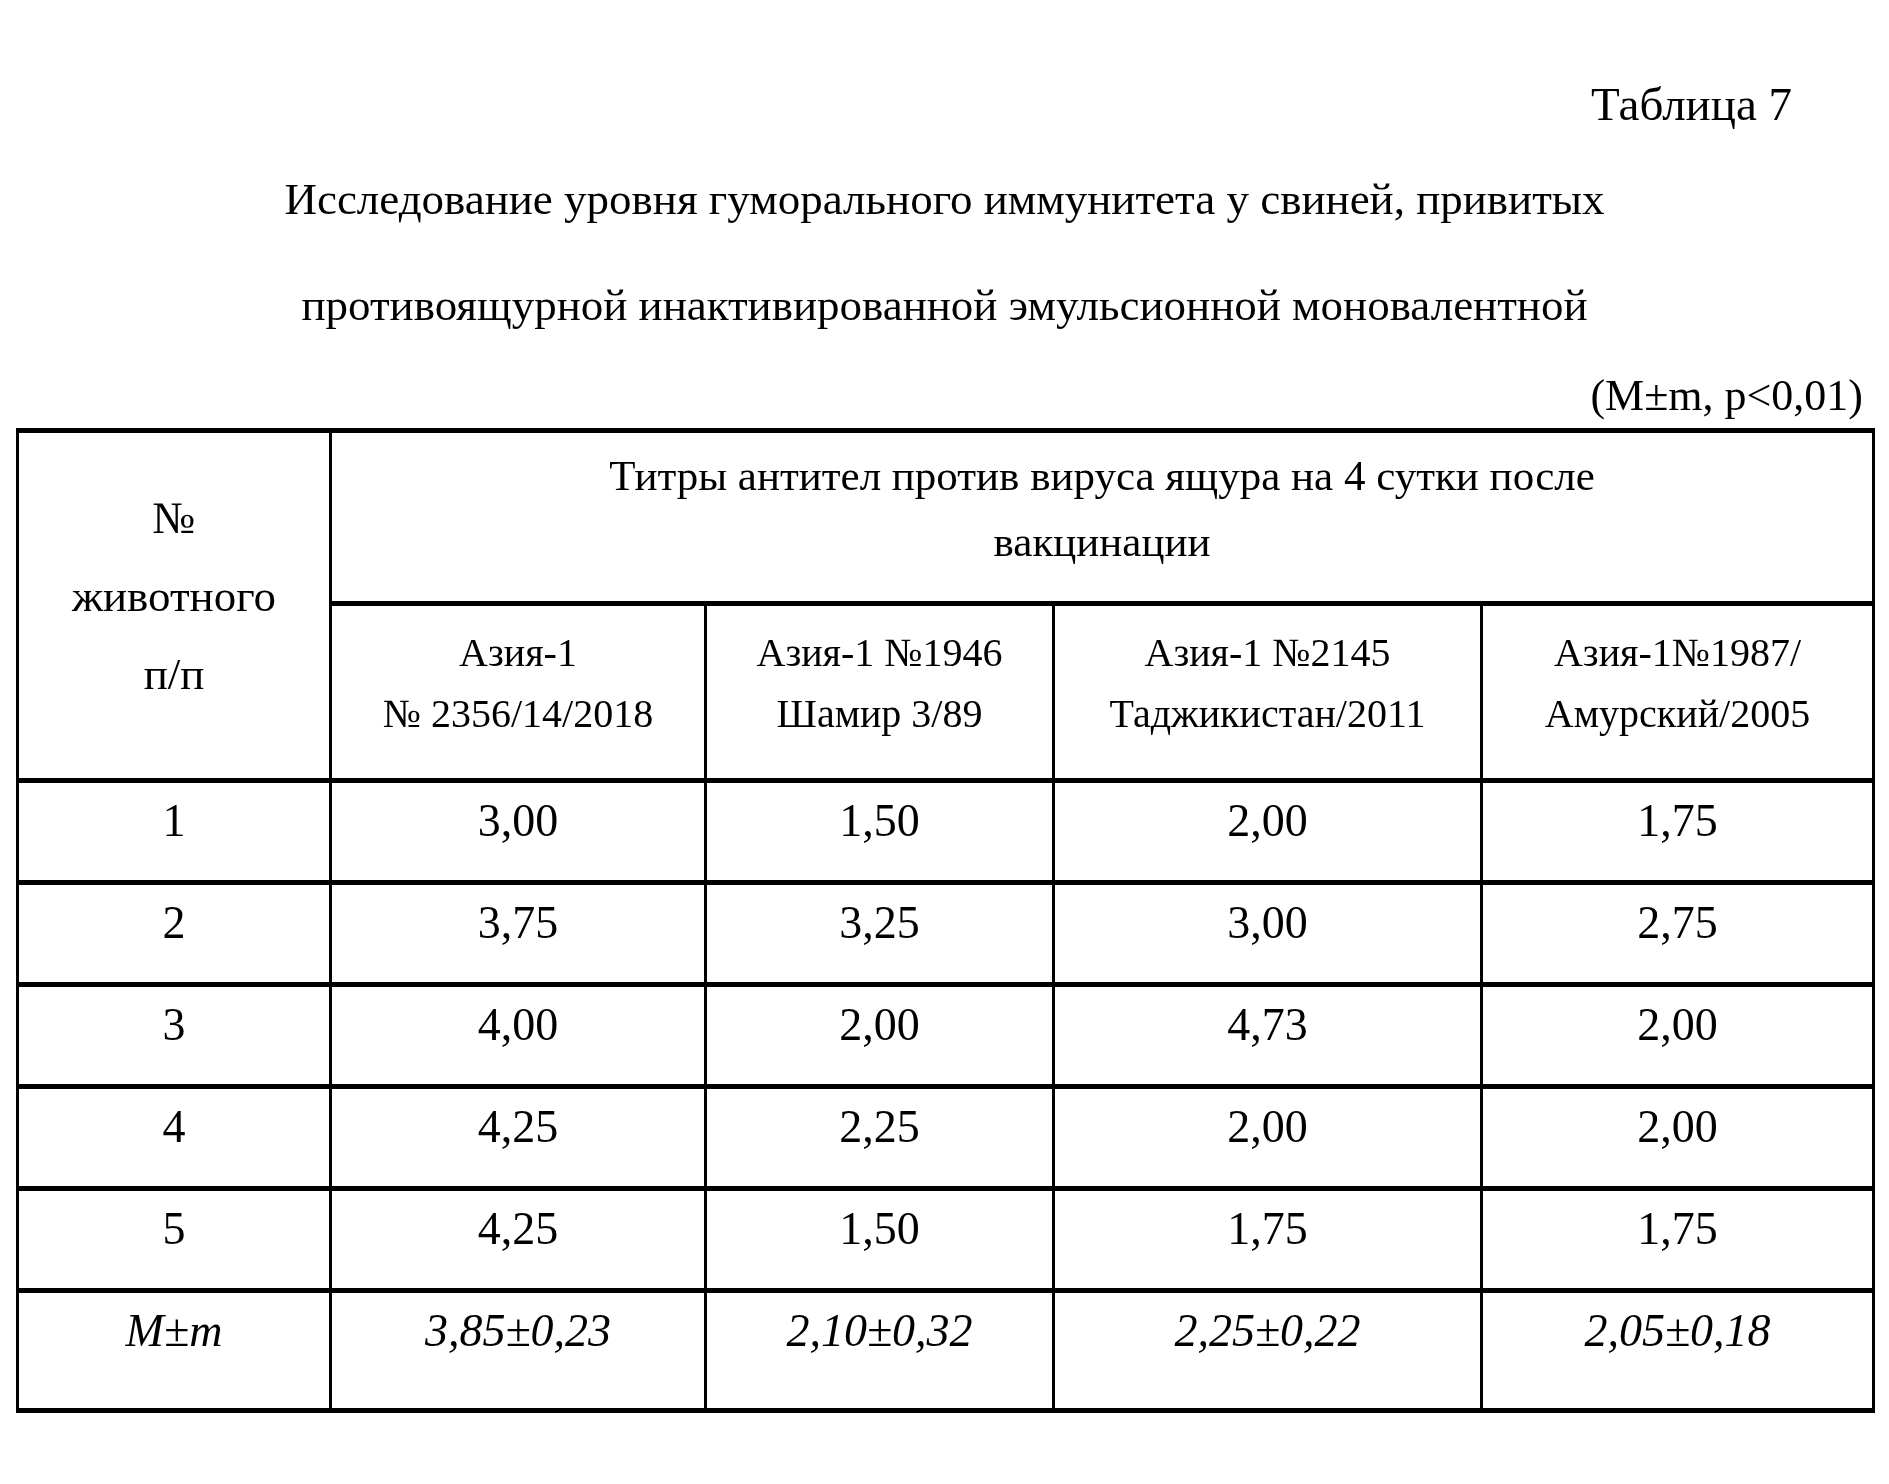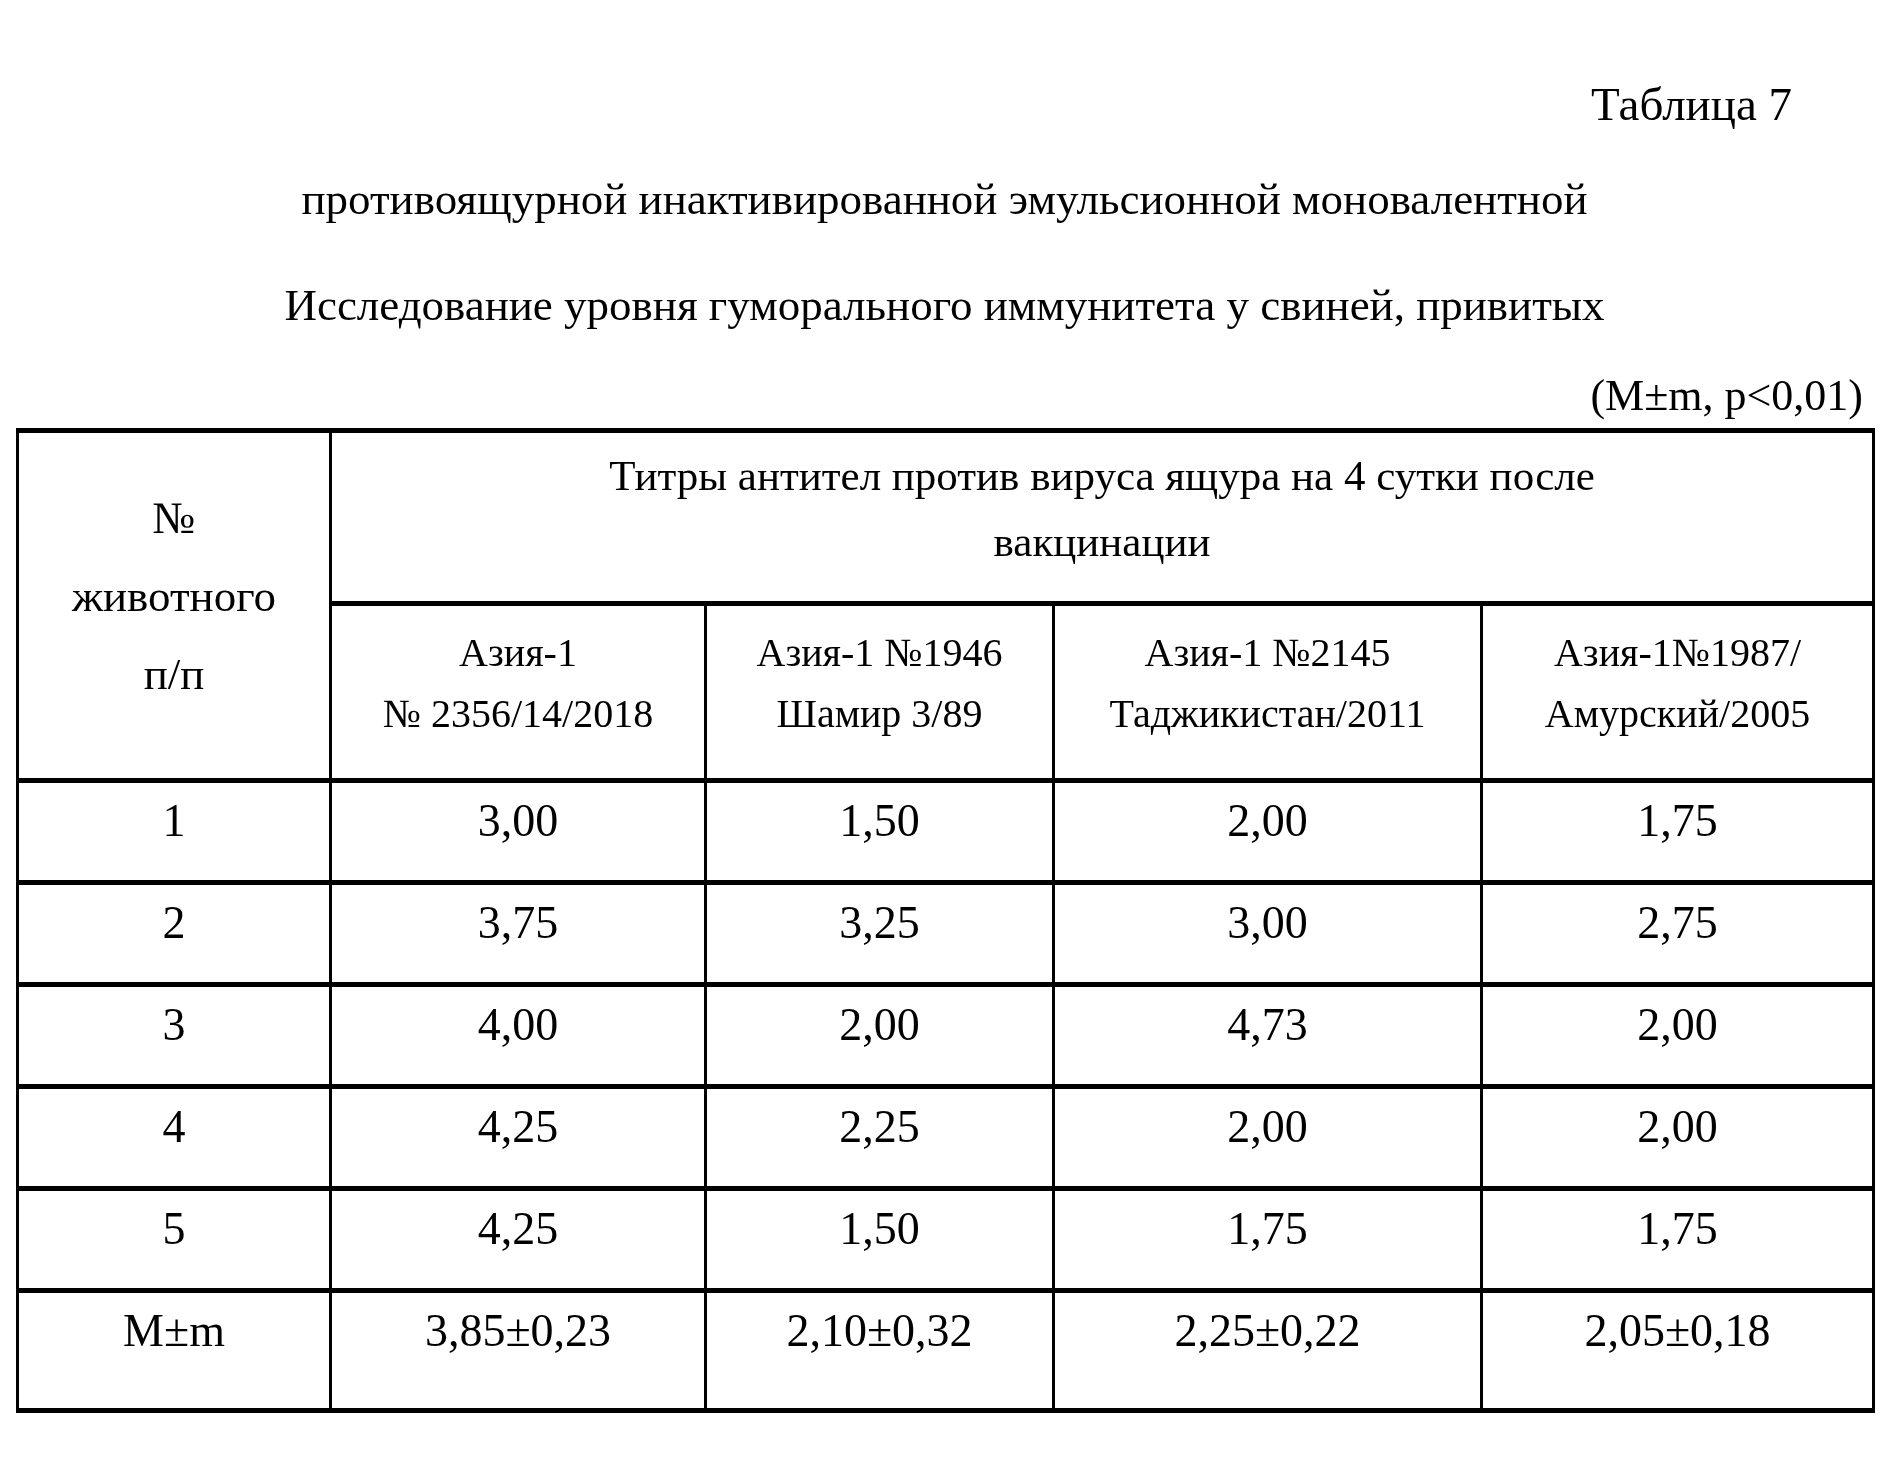--- a/index.html
+++ b/index.html
@@ -66,38 +66,38 @@
     height: 158px;
   }
   th.strain-cell {
     vertical-align: top;
     font-size: 40px;
     line-height: 61px;
     padding-top: 16px;
     height: 156px;
   }
   tr.data-row { height: 102px; }
-  tr.summary-row { height: 120px; }
+  tr.summary-row { height: 120px; font-style: italic; }
   .doc-table td {
     vertical-align: top;
     font-size: 46px;
     line-height: 56px;
     padding-top: 10px;
   }
 </style>
 </head>
 <body>
 
 <div class="page">
 
   <div class="table-label">Таблица 7</div>
 
   <div class="doc-title">
+    <div>Исследование уровня гуморального иммунитета у свиней, привитых</div>
     <div>противоящурной инактивированной эмульсионной моновалентной</div>
-    <div>Исследование уровня гуморального иммунитета у свиней, привитых</div>
   </div>
 
   <div class="stat-note">(M±m, p&lt;0,01)</div>
 
   <table class="doc-table">
     <colgroup>
       <col style="width:313px">
       <col style="width:375px">
       <col style="width:348px">
       <col style="width:428px">

